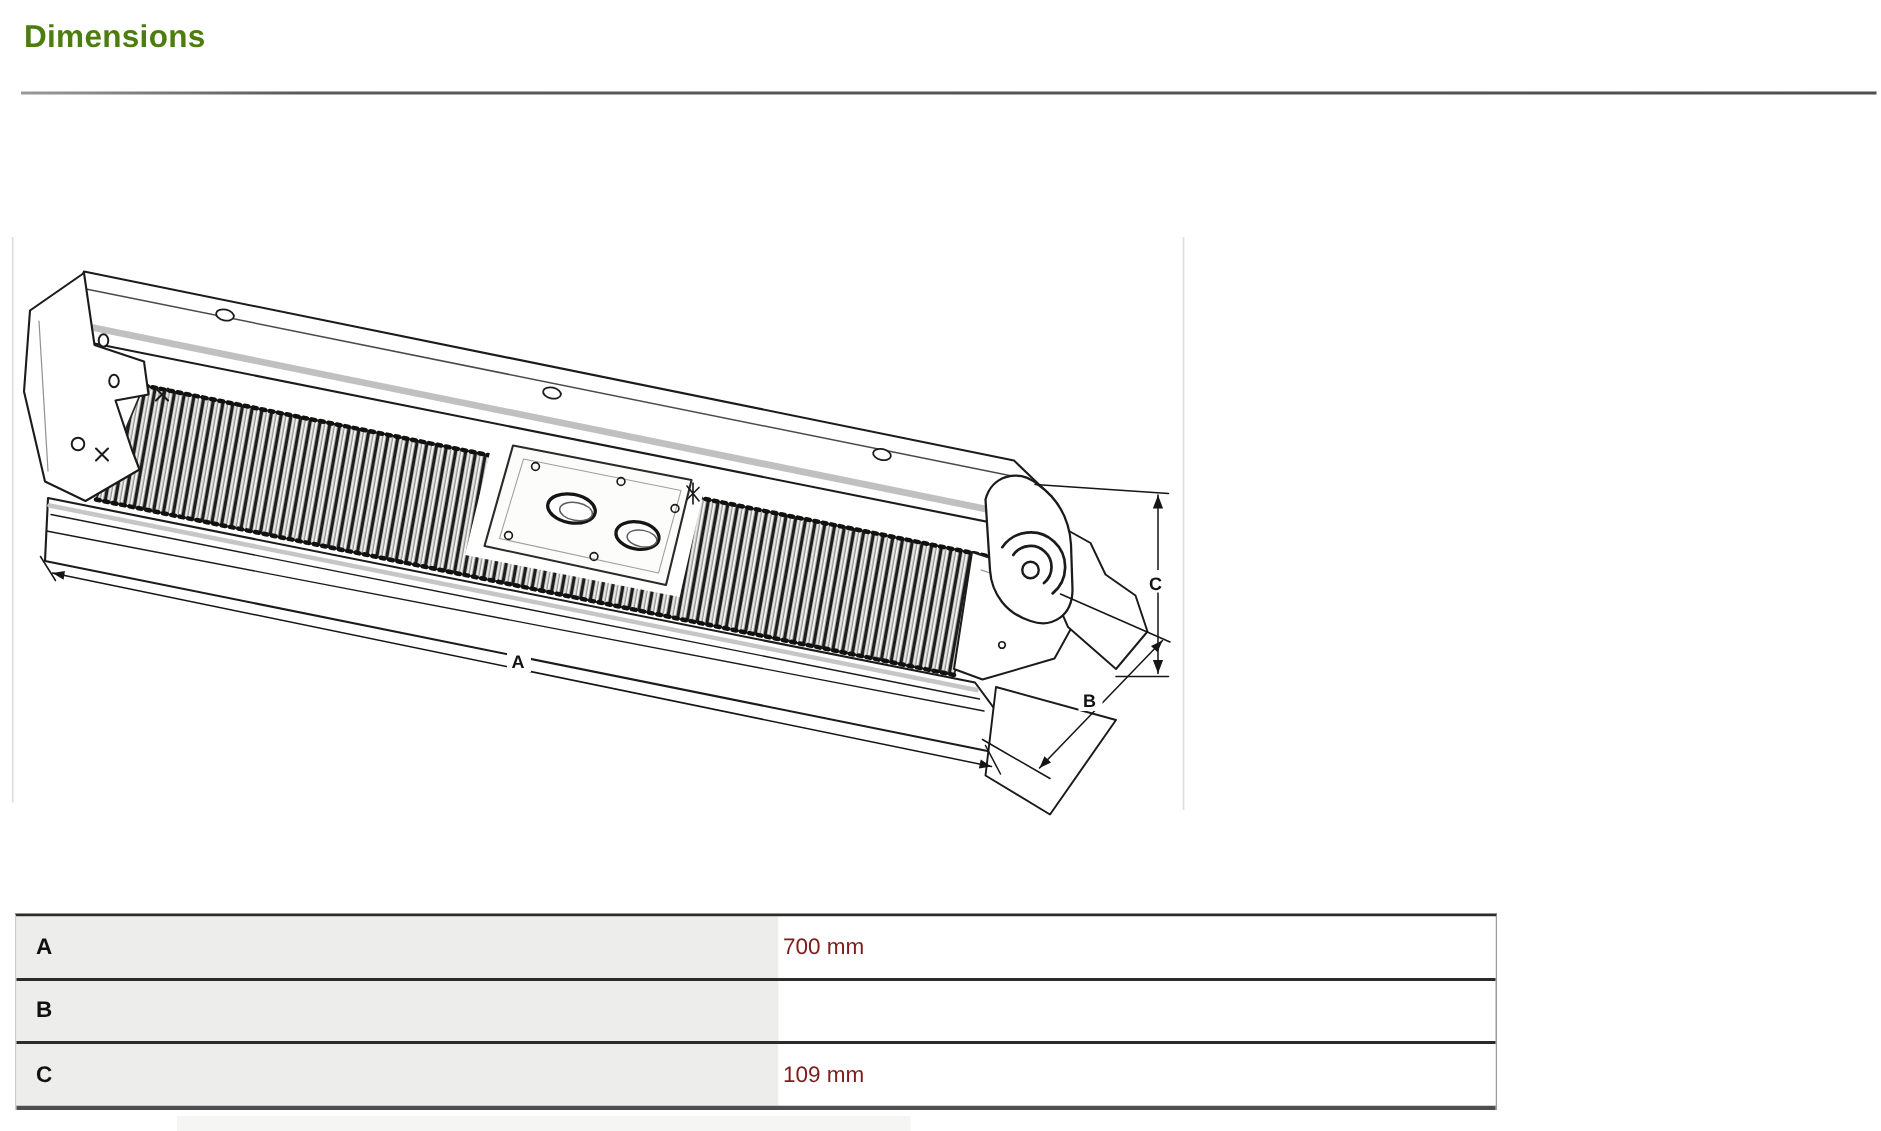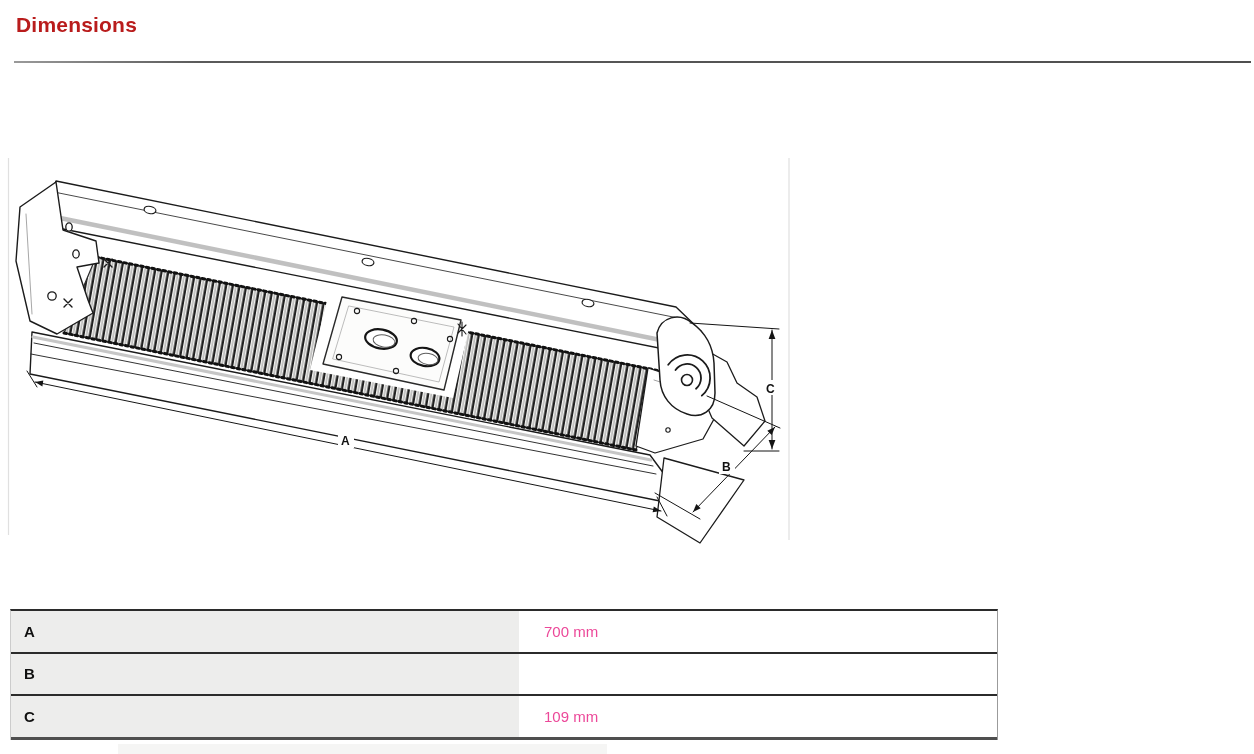--- a/index.html
+++ b/index.html
@@ -2,40 +2,40 @@
 <html><head>
 <meta charset="utf-8">
 <style>
   html,body{margin:0;padding:0;}
   body{
     width:1254px;height:754px;position:relative;overflow:hidden;
     background:#ffffff;font-family:"Liberation Sans",sans-serif;color:#141414;
   }
   .page-title{
     position:absolute;left:16px;top:13px;font-size:21px;font-weight:bold;
-    letter-spacing:.2px;color:#b91c1c;
+    letter-spacing:.2px;color:#4d7c0f;
   }
   .title-rule{
     position:absolute;left:14px;top:61px;width:1237px;height:2px;
     background:linear-gradient(to right,#9a9a9a,#5a5a5a 15%,#4f4f4f);
   }
   .drawing-wrap{position:absolute;left:0;top:140px;width:830px;height:430px;}
   .dim-table{
     position:absolute;left:10px;top:609px;width:986px;
     border-top:2px solid #2b2b2b;border-right:1px solid #9b9b9b;border-left:1px solid #cccccc;
   }
   .dim-row{display:flex;height:40.5px;border-bottom:2px solid #2b2b2b;}
   .dim-row:last-child{border-bottom:3px solid #4f4f4f;}
   .cell-label{
     width:495px;background:#ededec;display:flex;align-items:center;
     padding-left:13px;font-size:15px;font-weight:bold;color:#101010;
   }
   .cell-value{
     flex:1;background:#ffffff;display:flex;align-items:center;
-    padding-left:25px;font-size:15px;color:#ec4899;
+    padding-left:3px;font-size:15px;color:#7f1d1d;
   }
   .ghost-row{
     position:absolute;left:118px;top:744px;width:489px;height:10px;
     background:#f5f5f4;
   }
 </style>
 </head>
 <body>
 
 <div class="page-title">Dimensions</div>

